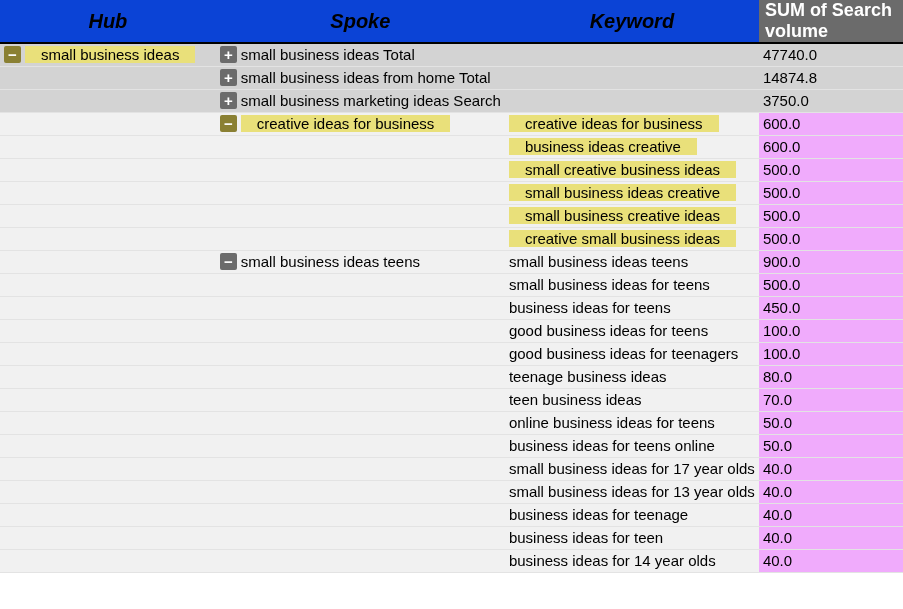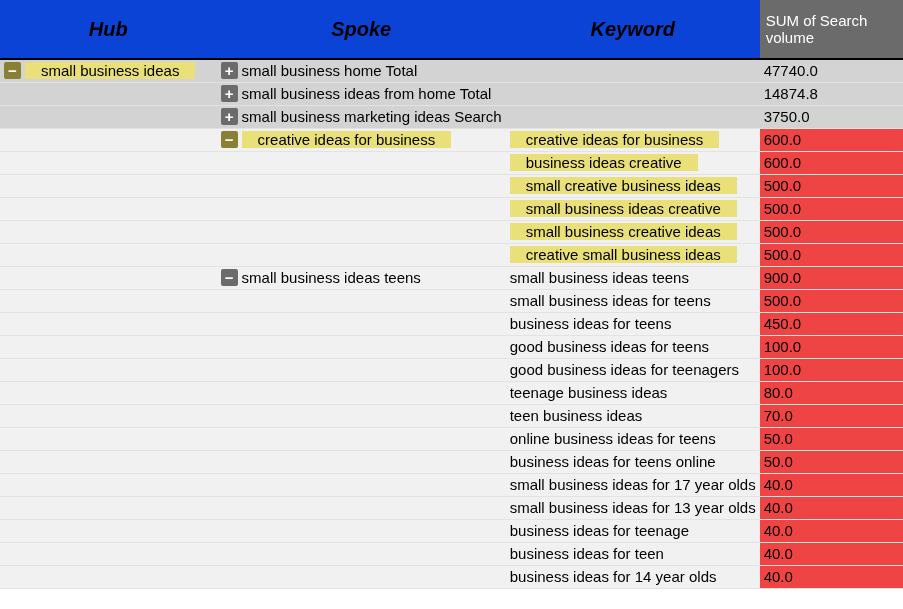--- a/index.html
+++ b/index.html
@@ -12,32 +12,32 @@
     font-size: 20px;
     text-align: center;
     background: #0b43d6;
     color: #000;
     border-bottom: 2px solid #000;
   }
   .header-cell.sum {
     background: #6b6b6b;
     color: #fff;
     font-style: normal;
-    font-size: 15px;
+    font-size: 18px;
     text-align: left;
-    padding: 12px 6px;
-    font-weight: normal;
+    padding: 0 6px;
+    font-weight: bold;
   }
   .col-hub { width: 225px; }
   .col-spoke { width: 246px; }
   .col-keyword { width: 249px; }
   .col-sum { width: 183px; }
   tr.data-row td { height: 23px; border-bottom: 1px solid #e3e3e3; vertical-align: middle; padding: 0 4px; white-space: nowrap; }
   td.c-hub, td.c-spoke, td.c-keyword { background: #f1f1f1; }
-  td.c-sum { background: #ef4444; }
+  td.c-sum { background: #f0abfc; }
   tr.total-row td { background: #d3d3d3; }
   tr.total-row td.c-sum { background: #d3d3d3; }
   .icon {
     display: inline-flex;
     align-items: center;
     justify-content: center;
     width: 17px;
     height: 17px;
     background: #6b6b6b;
     color: #fff;
@@ -72,21 +72,21 @@
     </tr>
   </thead>
   <tbody id="tbody">
       <tr class="data-row total-row">
         <td class="c-hub"><span class="cell-inner">
             <span class="icon hl">−</span>
             <span class="hl-text">small business ideas</span>
           </span></td>
         <td class="c-spoke"><span class="cell-inner">
             <span class="icon">+</span>
-            <span>small business home Total</span>
+            <span>small business ideas Total</span>
           </span></td>
         <td class="c-keyword"></td>
         <td class="c-sum"><span>47740.0</span></td>
       </tr>
       <tr class="data-row total-row">
         <td class="c-hub"></td>
         <td class="c-spoke"><span class="cell-inner">
             <span class="icon">+</span>
             <span>small business ideas from home Total</span>
           </span></td>

